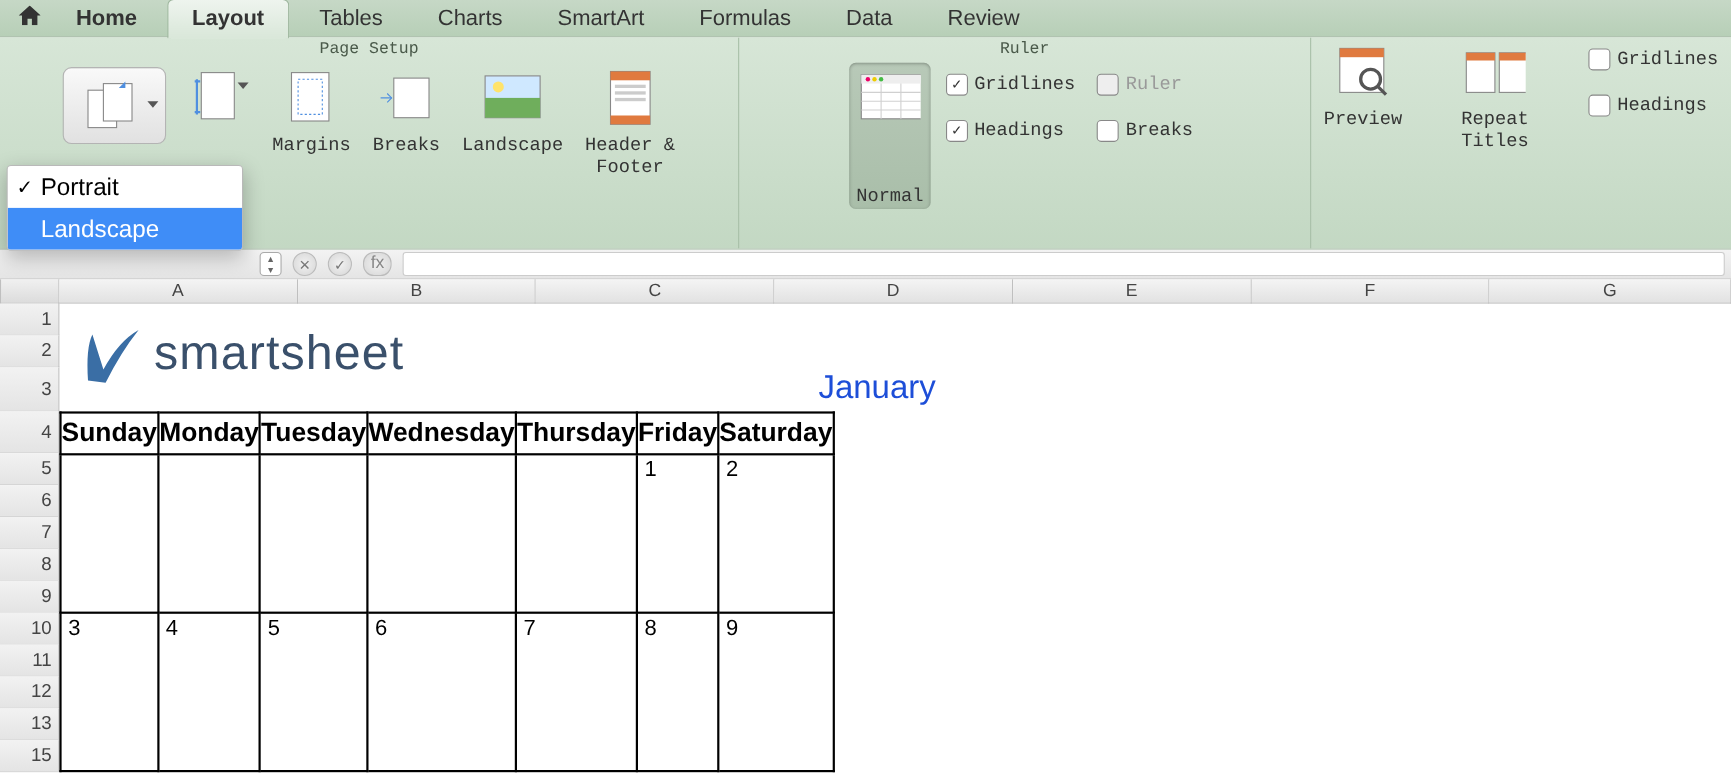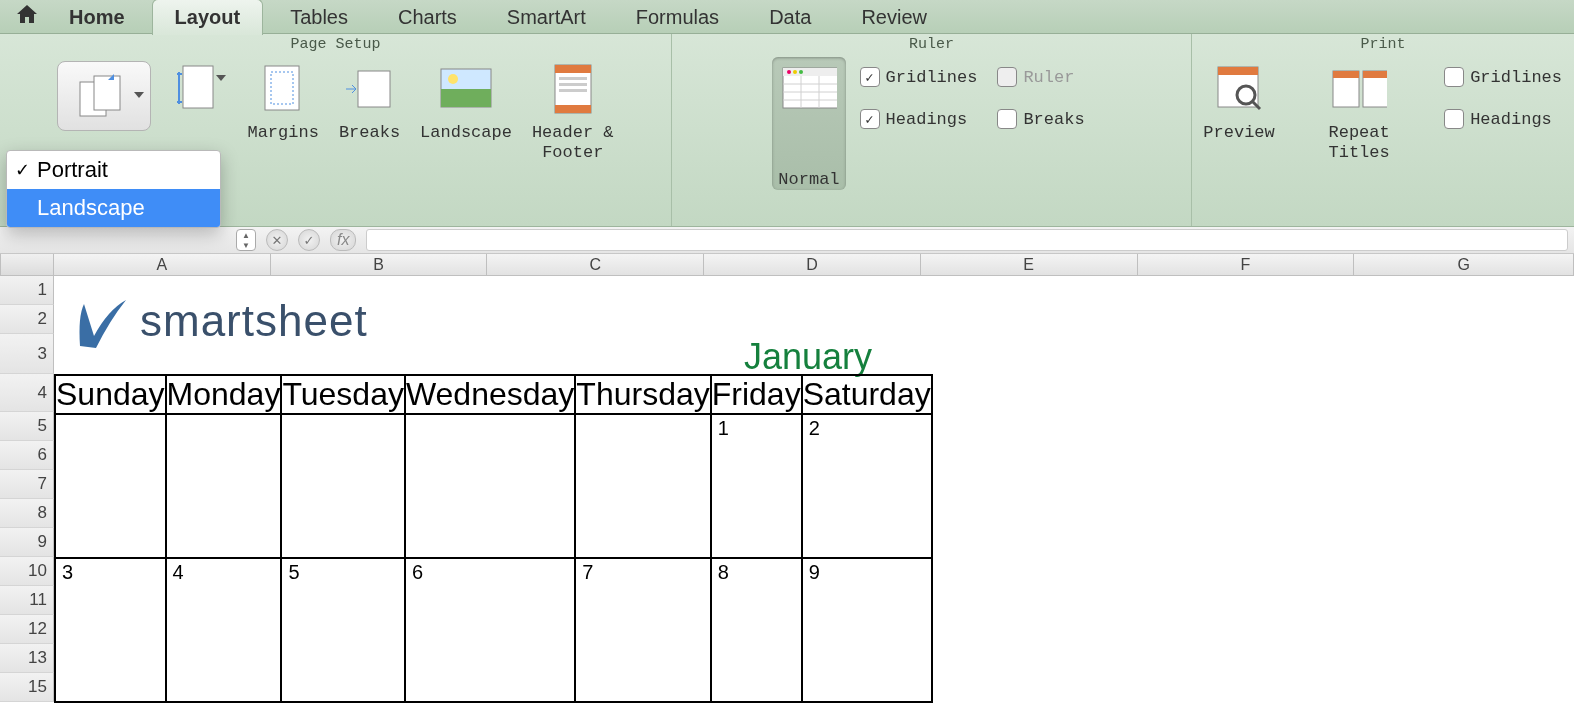--- a/index.html
+++ b/index.html
@@ -165,21 +165,21 @@
   }
   .fx-stepper{
     width:20px;height:22px;border:1px solid #aaa;border-radius:4px;background:#fff;
     display:flex;flex-direction:column;
   }
   .fx-stepper div{flex:1;display:flex;align-items:center;justify-content:center;font-size:8px;color:#666;}
   .fx-circ{
     width:22px;height:22px;border-radius:50%;background:radial-gradient(#f2f2f2,#d5d5d5);
     border:1px solid #bbb;display:flex;align-items:center;justify-content:center;font-size:13px;color:#777;
   }
-  .fx-label{font-style:italic;color:#888;font-size:16px;}
+  .fx-label{color:#888;font-size:16px;}
   .fx-field{flex:1;height:22px;background:#fff;border:1px solid #ccc;border-radius:3px;margin-right:6px;}
 
   
   .sheet{ position:relative; }
   .colhdrs{ display:flex; height:22px; }
   .corner{ width:54px; background:linear-gradient(#f0f0f0,#dcdcdc); border:1px solid #bfbfbf; border-top:none;}
   .colhdr{
     background:linear-gradient(#f4f4f4,#e2e2e2);
     border-right:1px solid #bfbfbf;border-bottom:1px solid #bfbfbf;
     display:flex;align-items:center;justify-content:center;
@@ -208,28 +208,28 @@
     display:flex;align-items:center;justify-content:center;
   }
   .logo .word{ font-size:44px; letter-spacing:1px; color:#3a506b; }
 
   
   .cal{
     position:absolute; left:0; top:0;
   }
   .month-title{
     position:absolute; left:690px; top:60px;
-    font-size:36px; color:#15803d;
+    font-size:30px; color:#1d4ed8;
   }
   .cal table{
     position:absolute; left:0; top:98px;
     border-collapse:collapse;
   }
   .cal th{
-    border:2px solid #000; font-size:32px; font-weight:400;
+    border:2px solid #000; font-size:24px; font-weight:700;
     height:38px;
   }
   .cal td{
     border:2px solid #000; height:144px;
     vertical-align:top; padding:2px 6px;
     font-size:20px;
   }
   .colA{width:217px;} .colB{width:217px;} .colC{width:217px;}
   .colD{width:217px;} .colE{width:217px;} .colF{width:217px;} .colG{width:220px;}
 
@@ -376,21 +376,20 @@
         </div>
         <div class="checkrow">
           <span class="cb"></span>
             <span>Breaks</span>
         </div>
       </div>
     </div>
   </div>
 
   <div class="group" style="flex:1;border-right:none">
-    <div class="group-title">Print</div>
     <div class="group-body">
       <div class="rb-btn">
         <div class="ic">
             <svg width="54" height="48">
               <rect x="6" y="2" width="40" height="40" fill="#fff" stroke="#888"></rect>
               <rect x="6" y="2" width="40" height="8" fill="#e07a3f"></rect>
               <circle cx="34" cy="30" r="9" fill="none" stroke="#555" stroke-width="3"></circle>
               <line x1="40" y1="36" x2="48" y2="44" stroke="#555" stroke-width="3"></line>
             </svg>
           </div>

